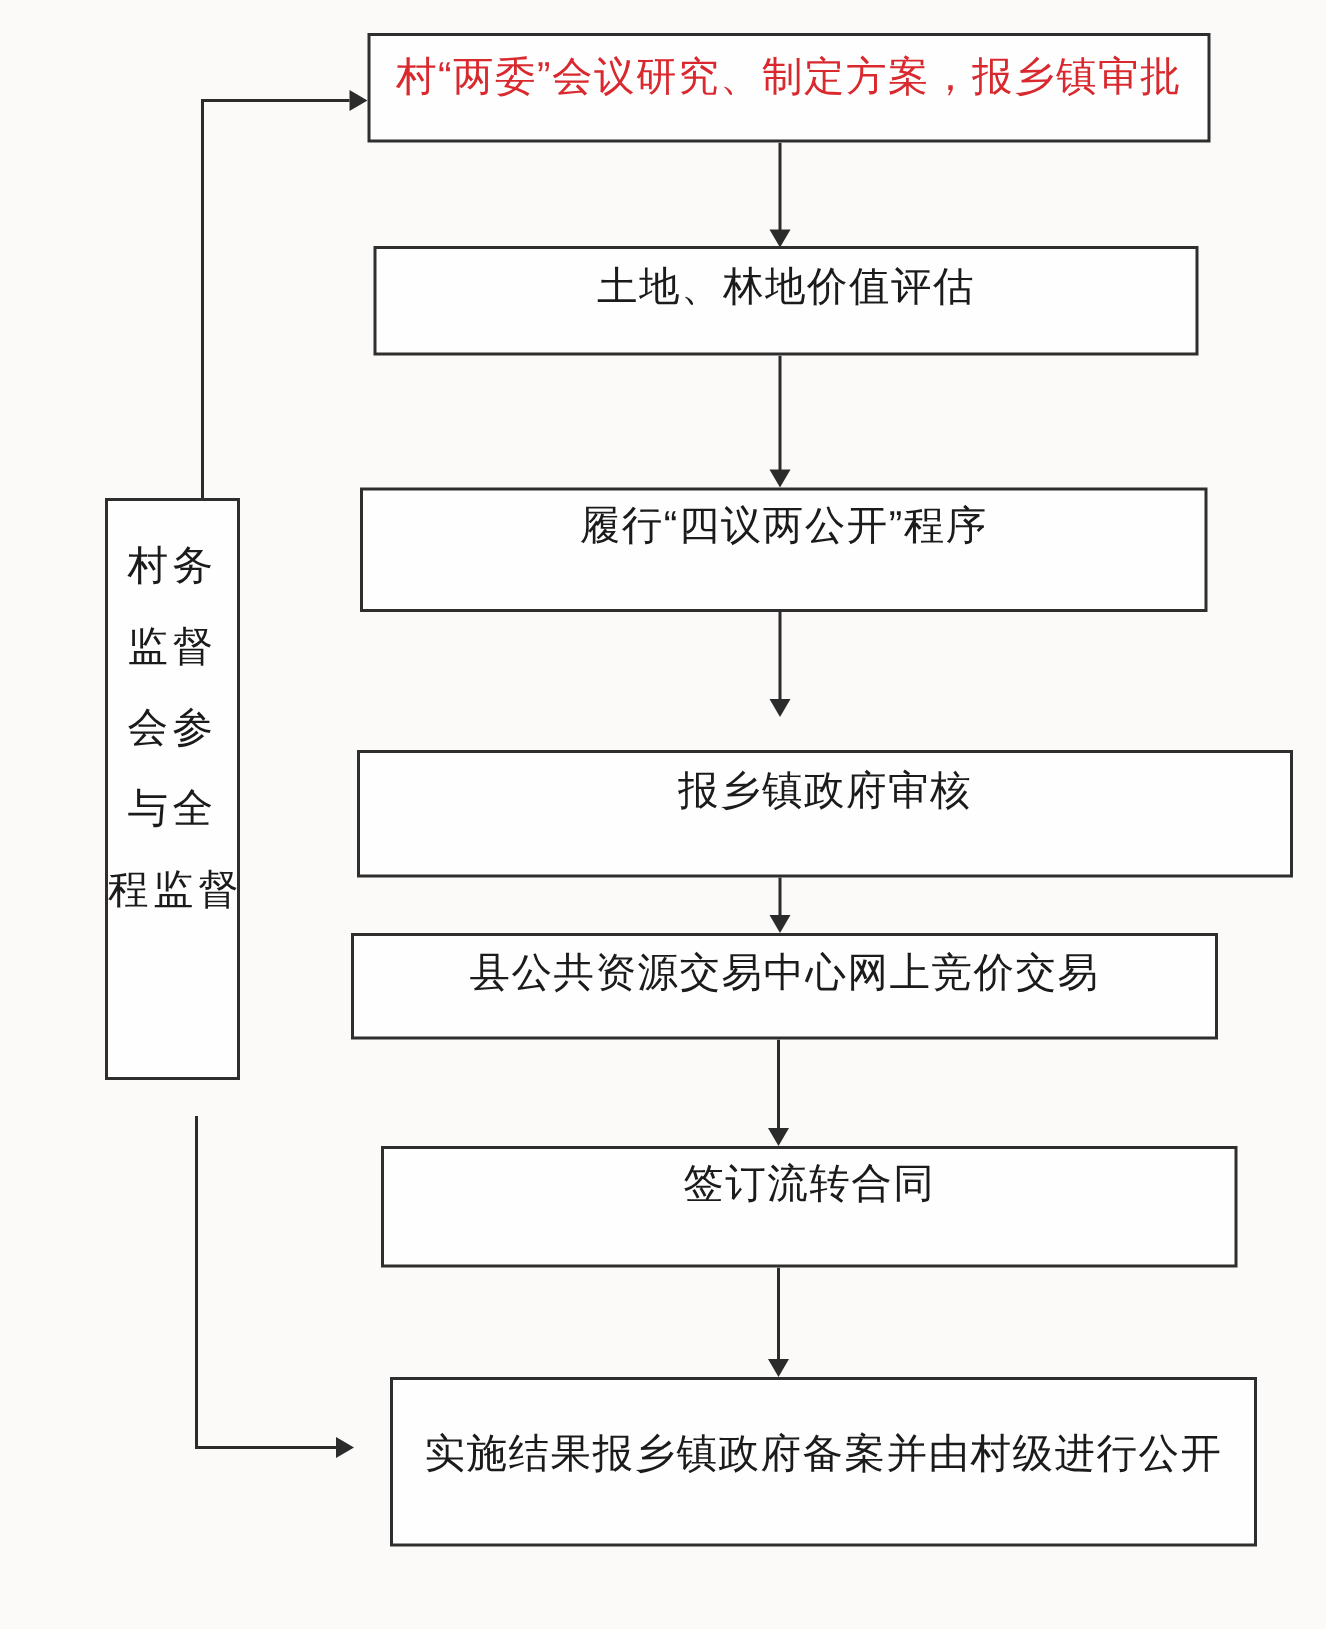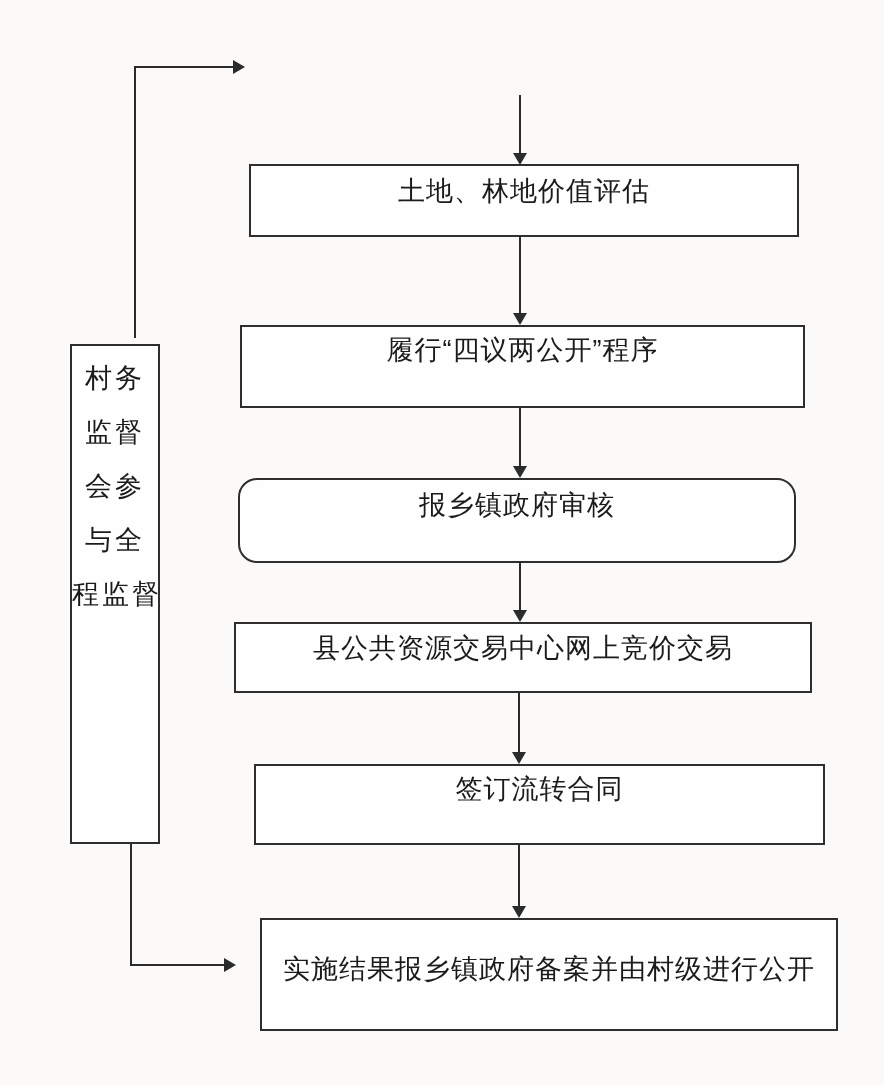--- a/index.html
+++ b/index.html
@@ -43,27 +43,27 @@
     font-size: 27px;
     letter-spacing: 1px;
     text-align: center;
     line-height: 36px;
   }
   .node .label { display: block; }
   .n1 { left: 245px; top:  22px; width: 562px; height: 73px; padding-top: 9px; }
   .n1 .label { color: var(--accent_red); }
   .n2 { left: 249px; top: 164px; width: 550px; height: 73px; padding-top: 7px; }
   .n3 { left: 240px; top: 325px; width: 565px; height: 83px; padding-top: 5px; }
-  .n4 { left: 238px; top: 478px; width: 558px; height: 85px; padding-top: 7px; border-radius: 19px; }
+  .n4 { left: 238px; top: 500px; width: 624px; height: 85px; padding-top: 7px; }
   .n5 { left: 234px; top: 622px; width: 578px; height: 71px; padding-top: 6px; }
   .n6 { left: 254px; top: 764px; width: 571px; height: 81px; padding-top: 5px; }
   .n7 { left: 236px; top: 918px; width: 578px; height: 113px; padding-top: 31px; margin-left: 24px; }
   .side {
-    left: 70px; top: 344px; width: 90px; height: 500px;
-    padding-top: 5px;
+    left: 70px; top: 332px; width: 90px; height: 388px;
+    padding-top: 16px;
     border-width: 2px;
   }
   .side .vline {
     line-height: 54px;
     font-size: 27px;
     letter-spacing: 3px;
     white-space: nowrap;
     text-align: center;
   }
 </style>
@@ -102,20 +102,23 @@
     <g>
       <path d="M135 338 L135 67 L233 67"></path>
         <polygon points="233,60 233,74 245,67"></polygon>
     </g>
     <g>
       <path d="M131 744 L131 965 L224 965"></path>
         <polygon points="224,958 224,972 236,965"></polygon>
     </g>
   </svg>
 
+  <div class="node n1">
+    <span class="label">村“两委”会议研究、制定方案，报乡镇审批</span>
+  </div>
 
   <div class="node n2">
     <span class="label">土地、林地价值评估</span>
   </div>
 
   <div class="node n3">
     <span class="label">履行“四议两公开”程序</span>
   </div>
 
   <div class="node n4">

